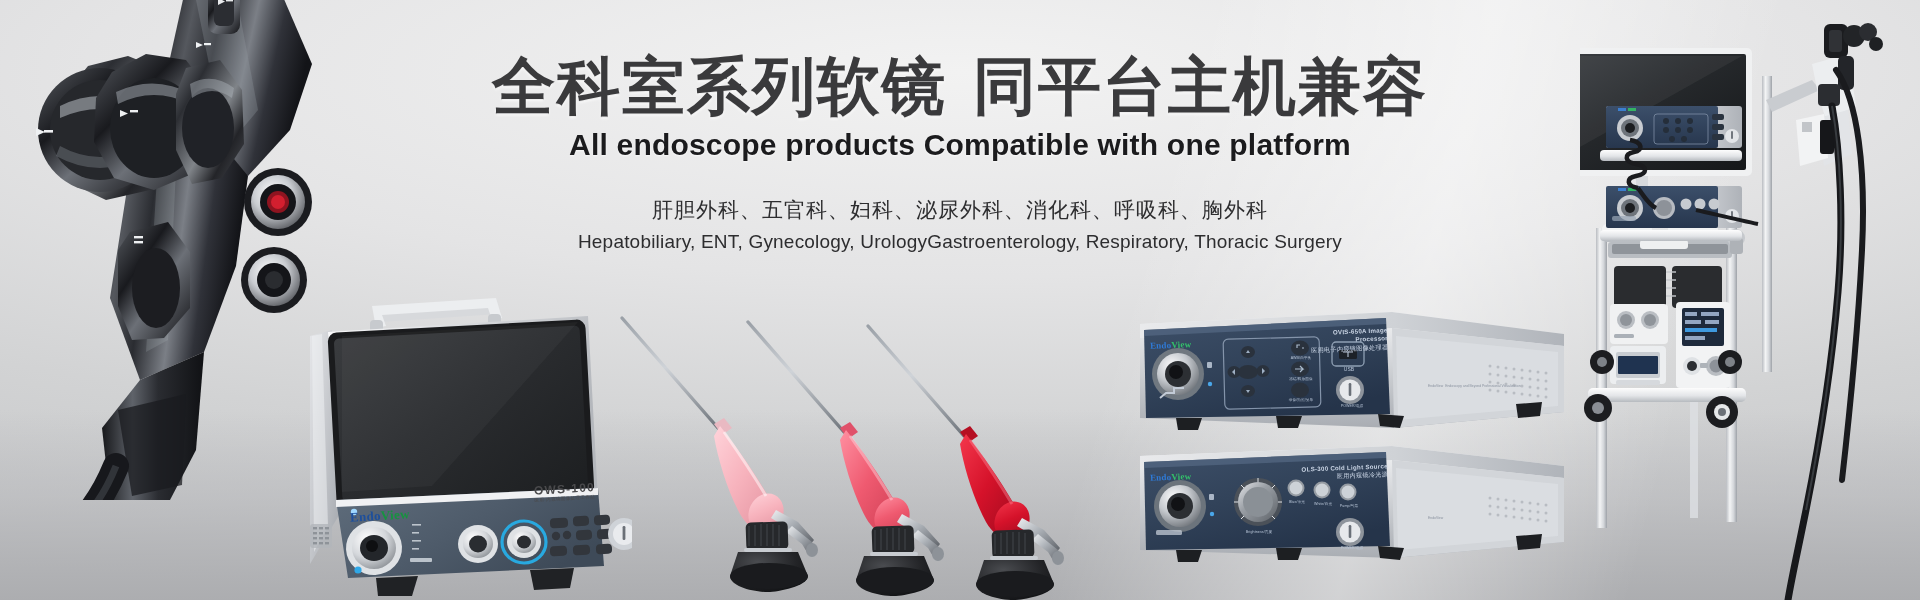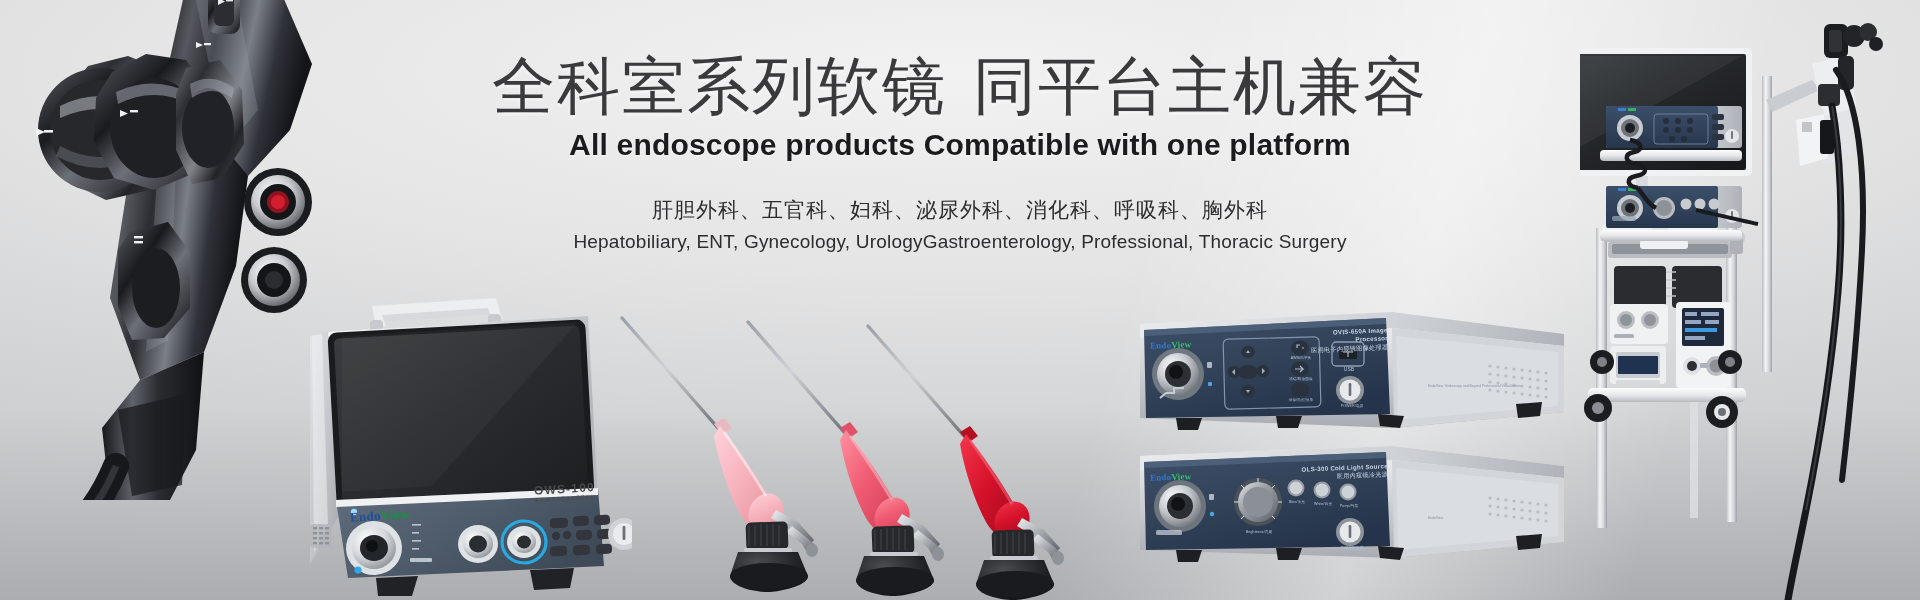--- a/index.html
+++ b/index.html
@@ -20,21 +20,21 @@
     pointer-events:none;
   }
   .floor{
     position:absolute;left:0;right:0;bottom:0;height:190px;
     background:linear-gradient(180deg,rgba(190,191,193,0) 0%,rgba(183,184,187,.55) 45%,rgba(168,169,172,.85) 100%);
   }
 
   
   .text-block{position:absolute;left:0;right:0;top:52px;text-align:center;z-index:40;}
   .headline{
-    font-size:63px;line-height:1.08;font-weight:400;color:#3a3a3c;
+    font-size:63px;line-height:1.08;font-weight:700;color:#3a3a3c;
     letter-spacing:2px;
     text-shadow:0 2px 3px rgba(255,255,255,.75), 0 1px 0 rgba(0,0,0,.12);
     white-space:nowrap;
   }
   .headline .gap{display:inline-block;width:26px;}
   .subhead{
     margin-top:8px;font-size:30px;font-weight:700;color:#1b1b1d;
     letter-spacing:.2px;white-space:nowrap;
     text-shadow:0 1px 2px rgba(255,255,255,.7);
     text-align:center;
@@ -195,21 +195,21 @@
       <path d="M126,486 C114,516 100,534 80,552" stroke="#4b4f56" stroke-width="7" fill="none" opacity=".5"></path>
     </svg>
   </div>
 
   <div class="text-block">
     <div class="headline">
       <span>全科室系列软镜</span><span class="gap"></span><span>同平台主机兼容</span>
     </div>
     <div class="subhead">All endoscope products Compatible with one platform</div>
     <div class="dept-cn">肝胆外科、五官科、妇科、泌尿外科、消化科、呼吸科、胸外科</div>
-    <div class="dept-en">Hepatobiliary, ENT, Gynecology, UrologyGastroenterology, Professional, Thoracic Surgery</div>
+    <div class="dept-en">Hepatobiliary, ENT, Gynecology, UrologyGastroenterology, Respiratory, Thoracic Surgery</div>
   </div>
 
   <div class="workstation">
     <svg width="340" height="300" viewBox="0 0 340 300">
       <defs>
         <linearGradient id="wsCase" x1="0" y1="0" x2="1" y2="0.4">
           <stop offset="0%" stop-color="#fbfbfc"></stop>
           <stop offset="40%" stop-color="#dcdee1"></stop>
           <stop offset="100%" stop-color="#b4b7bc"></stop>
         </linearGradient>

